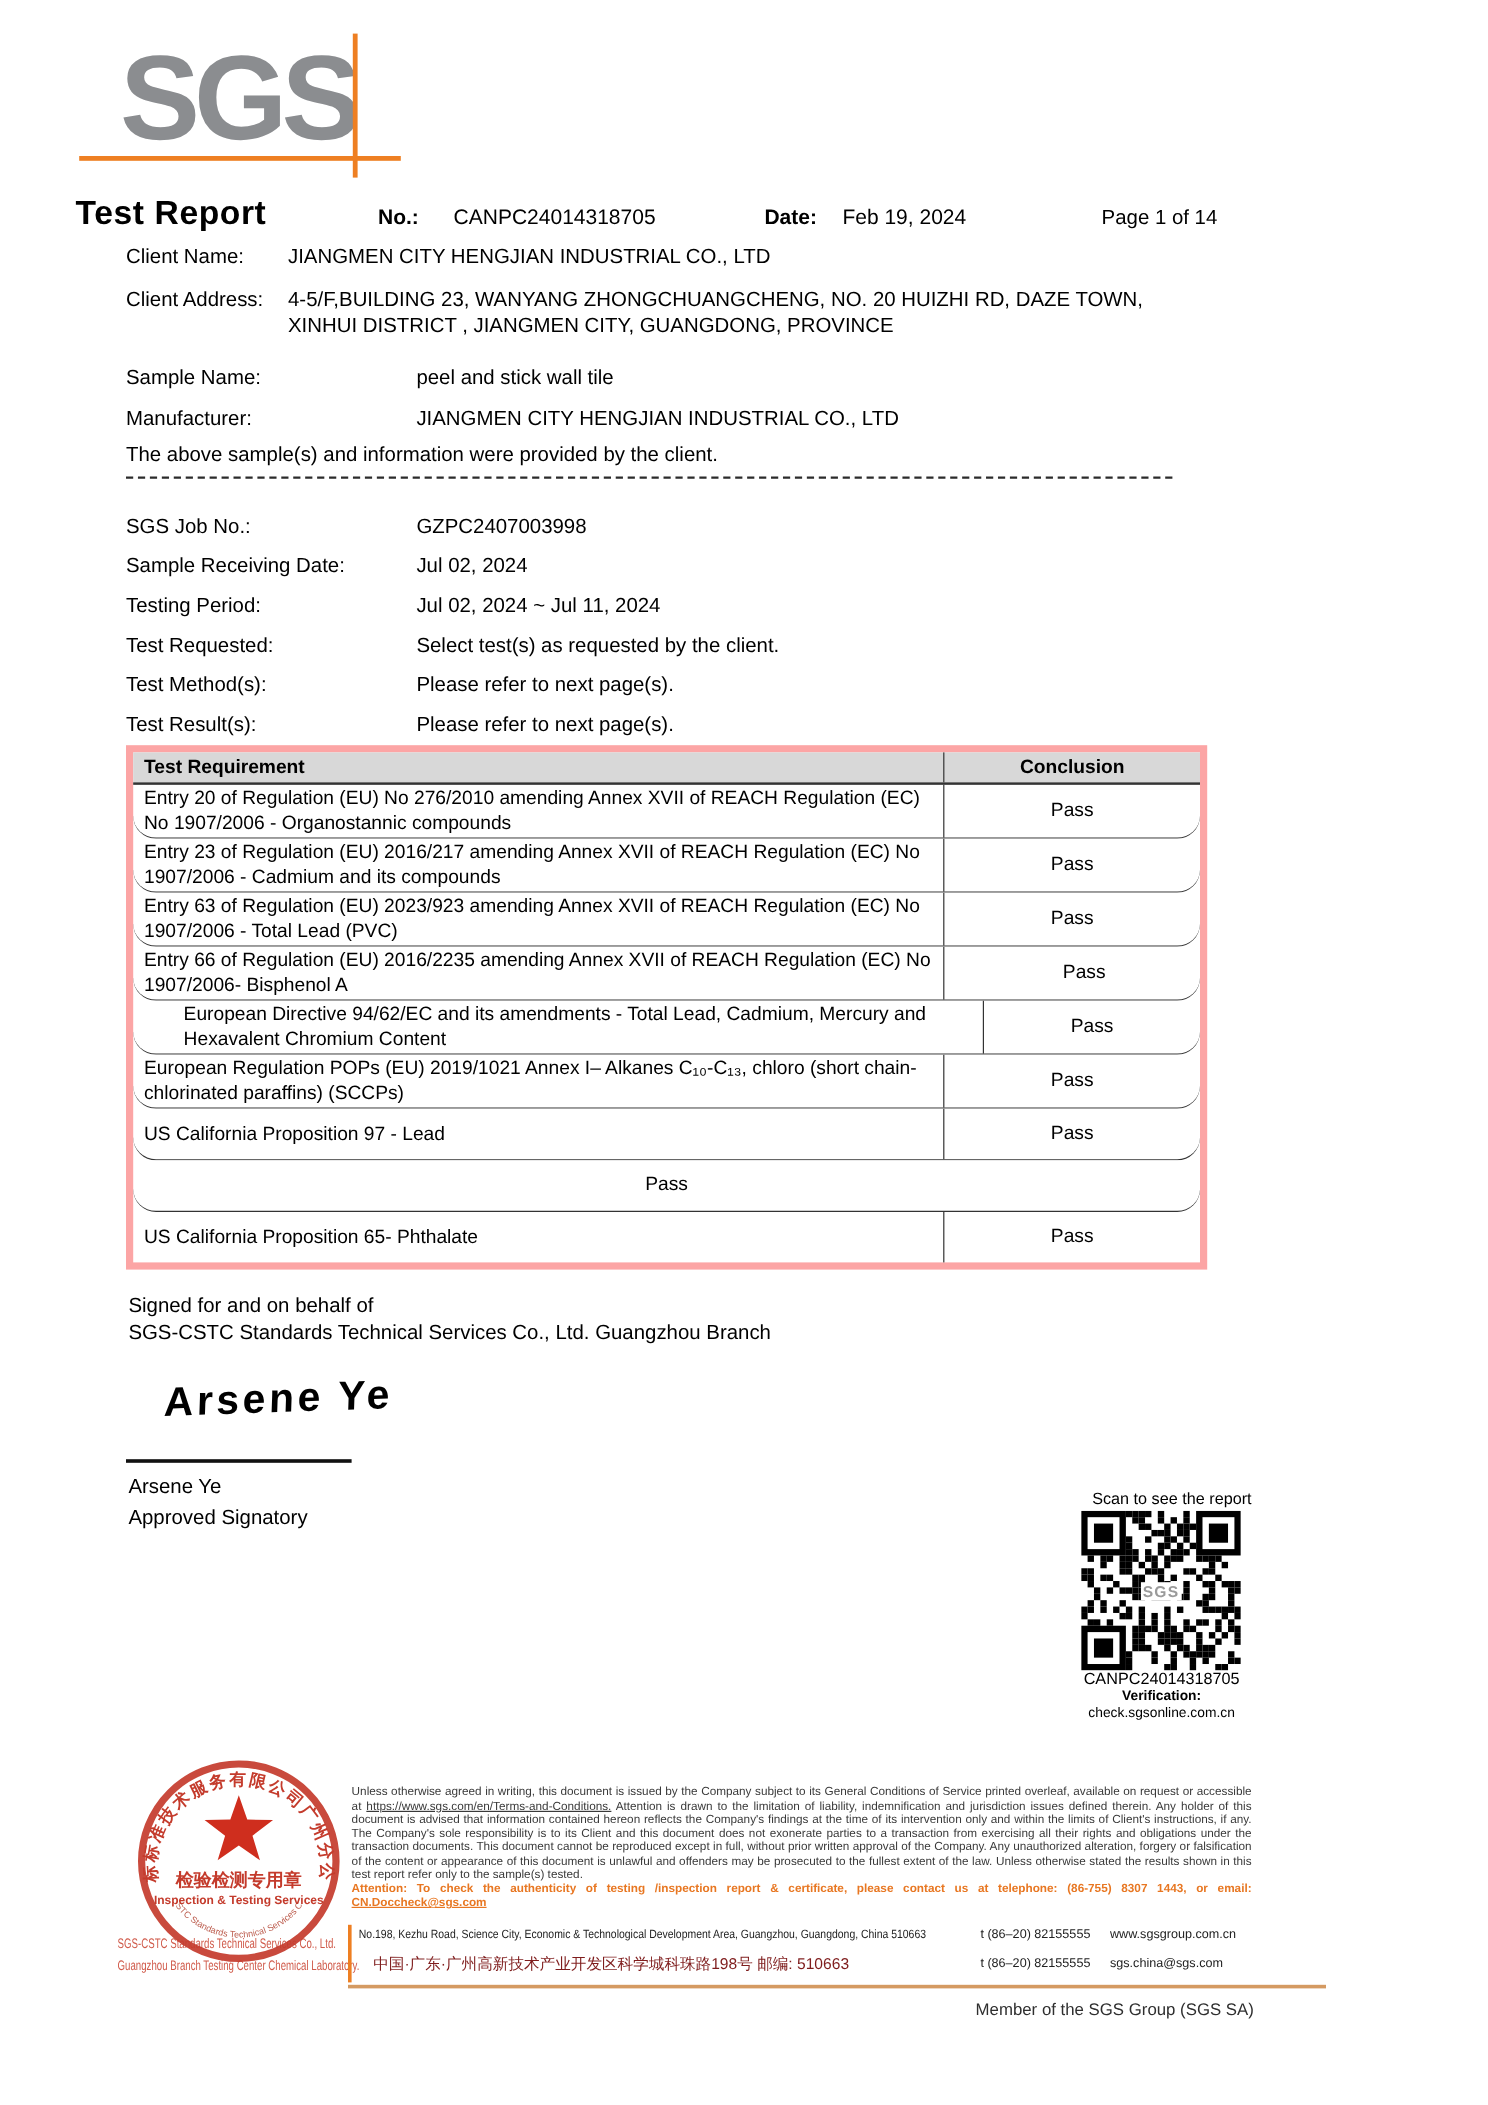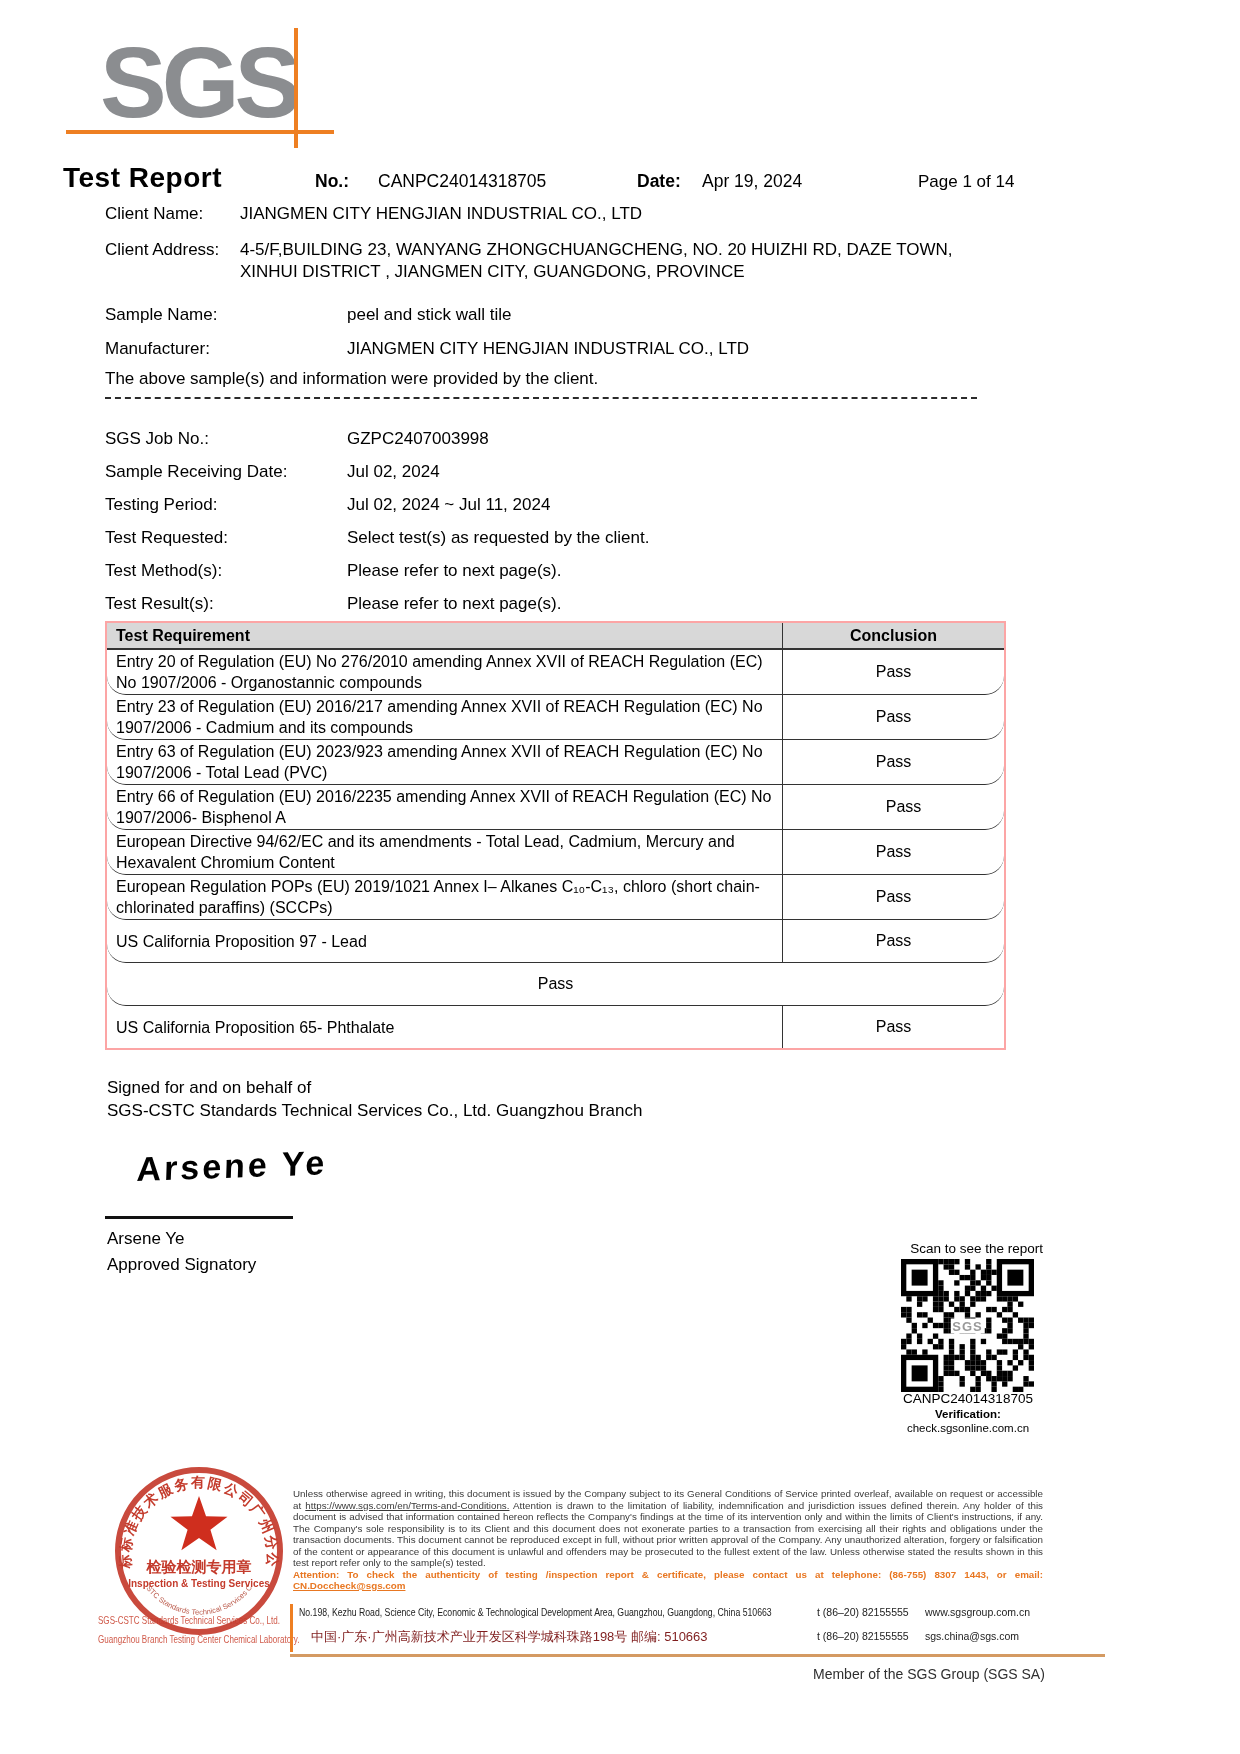--- a/index.html
+++ b/index.html
@@ -11,21 +11,21 @@
   
   .logo{font-weight:bold;color:#8b8d90;font-size:100px;line-height:92px;letter-spacing:-5px;}
   .oline{background:#ee7f22;}
   .rpt-title{font-size:28px;font-weight:bold;letter-spacing:0.5px;}
   .lbl-b{font-size:17.5px;font-weight:bold;}
   .val{font-size:17.5px;}
   
   .t17{font-size:17px;line-height:22px;}
   .dashed{border-top:2px dashed #2b2b2b;height:0;}
   
-  .rtable{left:105px;top:621px;width:901px;border:2px solid #fca5a5;box-sizing:border-box;font-size:16px;}
+  .rtable{left:105px;top:621px;width:901px;border:6px solid #fca5a5;box-sizing:border-box;font-size:16px;}
   .thead{display:flex;background:#d8d8d8;border-bottom:2px solid #333;height:25px;font-weight:bold;}
   .trow{display:flex;border-bottom:1.5px solid #333;border-radius:19px;}
   .trow:last-child{border-bottom:none;}
   .tc-req{width:676px;border-right:1.5px solid #333;padding:0 9px;display:flex;align-items:center;line-height:21px;box-sizing:border-box;}
   .tc-con{flex:1;display:flex;align-items:center;justify-content:center;}
   
   .handwriting{font-size:34px;font-weight:bold;letter-spacing:3px;transform:rotate(-2deg) skewX(-4deg);transform-origin:left bottom;}
   
   .qrwrap{left:901px;top:1259px;width:133px;height:133px;}
   .qrlabel{background:#fff;color:#9a9a9a;font-weight:bold;font-size:13px;padding:0 2px;letter-spacing:1px;}
@@ -46,21 +46,21 @@
 <div class="page">
 
   <div class="abs logo" style="left:100px;top:36px;">SGS</div>
   <div class="abs oline" style="left:294px;top:28px;width:4px;height:120px;"></div>
   <div class="abs oline" style="left:66px;top:130px;width:268px;height:4px;"></div>
 
   <div class="abs rpt-title" style="left:63px;top:162px;">Test Report</div>
   <div class="abs lbl-b" style="left:315px;top:171px;">No.:</div>
   <div class="abs val" style="left:378px;top:171px;">CANPC24014318705</div>
   <div class="abs lbl-b" style="left:637px;top:171px;">Date:</div>
-  <div class="abs val" style="left:702px;top:171px;">Apr 19, 2024</div>
+  <div class="abs val" style="left:702px;top:171px;">Feb 19, 2024</div>
   <div class="abs val" style="left:918px;top:172px;font-size:17px;">Page 1 of 14</div>
 
   <div class="abs t17" style="left:105px;top:203px;">Client Name:</div>
   <div class="abs t17" style="left:240px;top:203px;">JIANGMEN CITY HENGJIAN INDUSTRIAL CO., LTD</div>
   <div class="abs t17" style="left:105px;top:239px;">Client Address:</div>
   <div class="abs t17" style="left:240px;top:239px;width:745px;">4-5/F,BUILDING 23, WANYANG ZHONGCHUANGCHENG, NO. 20 HUIZHI RD, DAZE TOWN, XINHUI DISTRICT , JIANGMEN CITY, GUANGDONG, PROVINCE</div>
   <div class="abs t17" style="left:105px;top:304px;">Sample Name:</div>
   <div class="abs t17" style="left:347px;top:304px;">peel and stick wall tile</div>
   <div class="abs t17" style="left:105px;top:338px;">Manufacturer:</div>
   <div class="abs t17" style="left:347px;top:338px;">JIANGMEN CITY HENGJIAN INDUSTRIAL CO., LTD</div>
@@ -94,21 +94,21 @@
       <div class="tc-con">Pass</div>
     </div>
     <div class="trow" style="height:44px;">
       <div class="tc-req">Entry 63 of Regulation (EU) 2023/923 amending Annex XVII of REACH Regulation (EC) No 1907/2006 - Total Lead (PVC)</div>
       <div class="tc-con">Pass</div>
     </div>
     <div class="trow" style="height:44px;gap:20px;">
       <div class="tc-req">Entry 66 of Regulation (EU) 2016/2235 amending Annex XVII of REACH Regulation (EC) No 1907/2006- Bisphenol A</div>
       <div class="tc-con">Pass</div>
     </div>
-    <div class="trow" style="height:44px;">
+    <div class="trow" style="height:44px;padding-left:33px;">
       <div class="tc-req">European Directive 94/62/EC and its amendments - Total Lead, Cadmium, Mercury and Hexavalent Chromium Content</div>
       <div class="tc-con">Pass</div>
     </div>
     <div class="trow" style="height:44px;">
       <div class="tc-req">European Regulation POPs (EU) 2019/1021 Annex I– Alkanes C₁₀-C₁₃, chloro (short chain-chlorinated paraffins) (SCCPs)</div>
       <div class="tc-con">Pass</div>
     </div>
     <div class="trow" style="height:42px;">
       <div class="tc-req">US California Proposition 97 - Lead</div>
       <div class="tc-con">Pass</div>

